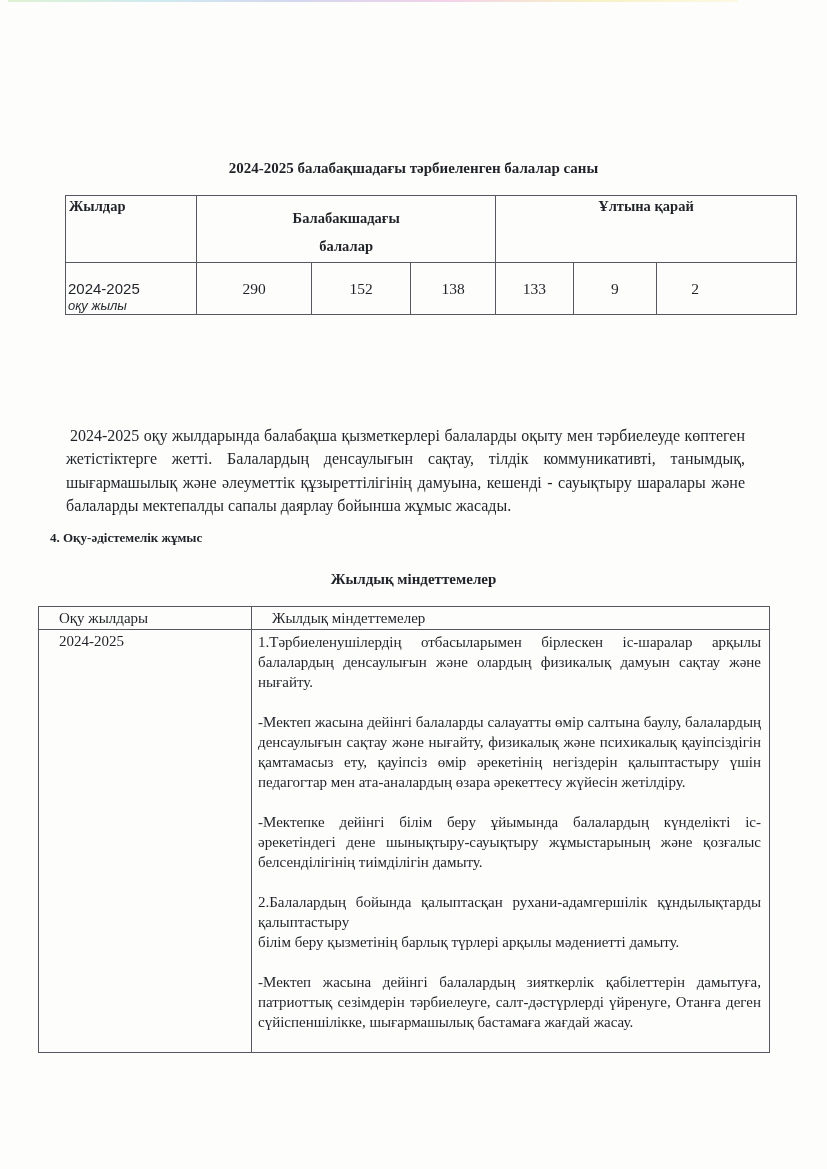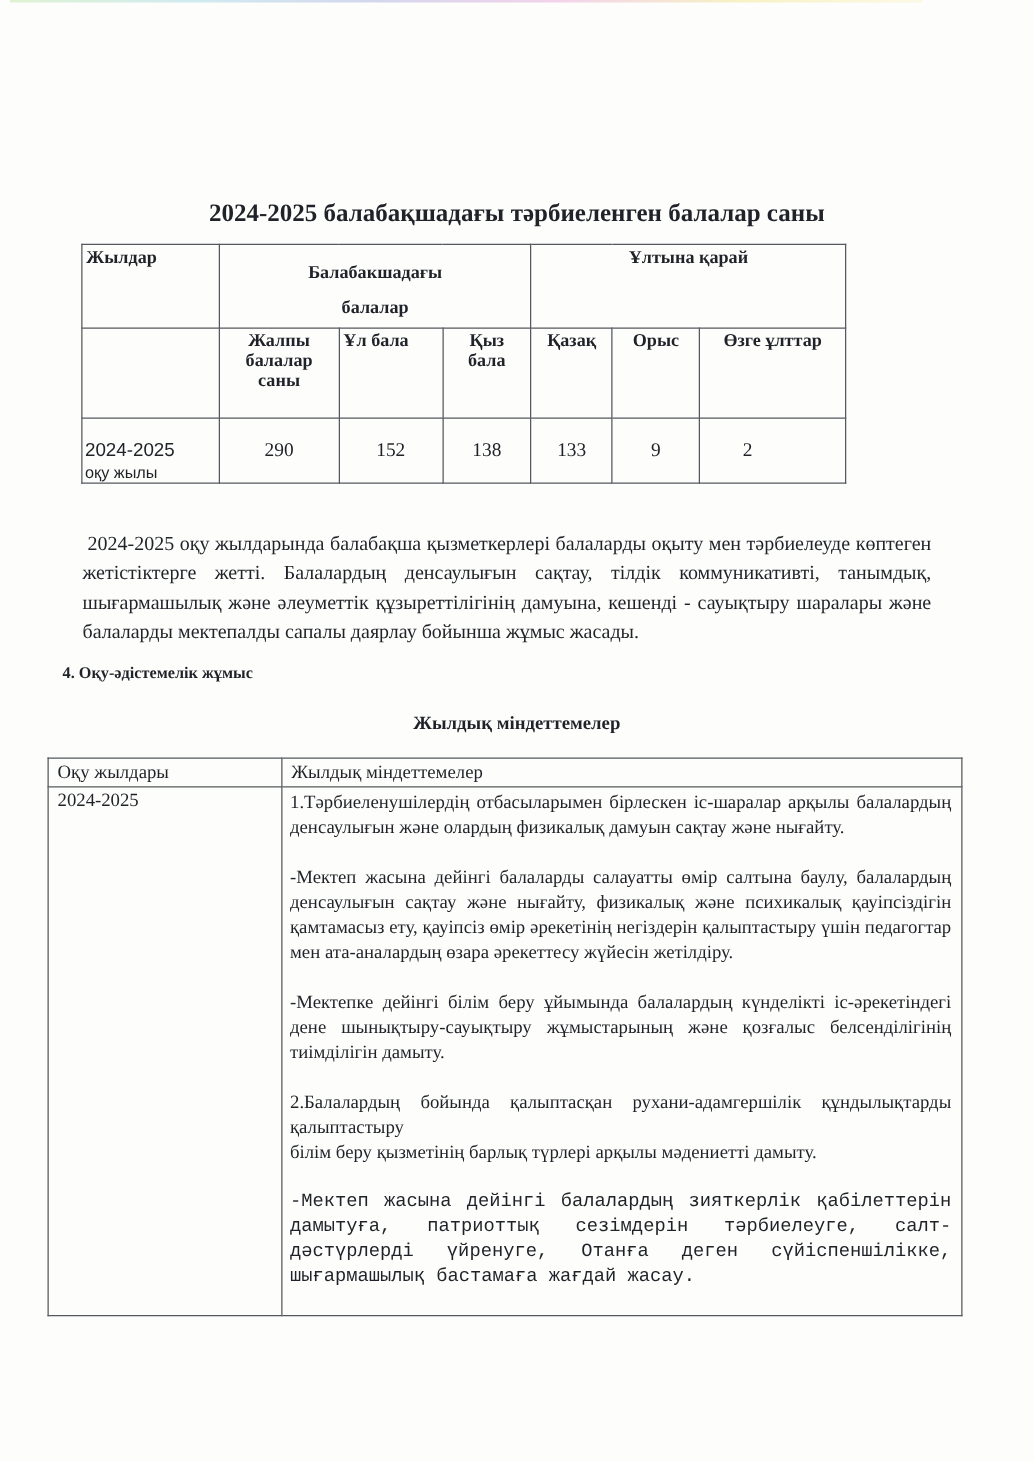--- a/index.html
+++ b/index.html
@@ -9,50 +9,50 @@
     font-family: "Liberation Serif", "DejaVu Serif", serif;
     color: #1f2228;
   }
   .scanline {
     position: absolute; left: 8px; top: 0; width: 730px; height: 2px;
     background: linear-gradient(90deg, #d7f0c8, #c5e6ee, #c9cdea, #f0c8e6, #f6efb8, #fbf8df);
     opacity: 0.8;
   }
   .title1 {
     position: absolute; left: 0; width: 827px; top: 160px;
-    text-align: center; font-weight: bold; font-size: 20px;
+    text-align: center; font-weight: bold; font-size: 15px;
   }
   table { border-collapse: collapse; position: absolute; }
-  .t1 { left: 65px; top: 195px; width: 612px; font-size: 14.5px; }
+  .t1 { left: 65px; top: 195px; width: 732px; font-size: 14.5px; }
   .t1 td { border: 1px solid #55595f; vertical-align: top; padding: 2px 3px; }
   .t1 .b { font-weight: bold; }
   .t1 .c { text-align: center; }
   .t1 .val { text-align: center; vertical-align: middle; font-size: 15.5px; padding-top: 2px; }
   .t1 .year { font-family: "Liberation Sans", sans-serif; font-size: 15px; vertical-align: bottom; padding: 0 2px; line-height: 17px; }
   .t1 .year span { display: block; }
-  .t1 .year .small { font-size: 13px; }
+  .t1 .year .small { font-size: 13px; font-style: italic; }
   .hdr-bal { text-align: center; line-height: 28px; padding-top: 8px !important; }
   .para {
     position: absolute; left: 66px; top: 400px; width: 679px;
     font-size: 16px; line-height: 23.5px; text-align: justify;
     text-indent: 0; margin: 0;
   }
   .sec-heading {
     position: absolute; left: 50px; top: 530px;
     font-weight: bold; font-size: 13px;
   }
   .title2 {
     position: absolute; left: 0; width: 827px; top: 571px;
     text-align: center; font-weight: bold; font-size: 15px;
   }
   .t2 { left: 38px; top: 606px; width: 732px; font-size: 15px; }
-  .t2 td { border: 1px solid #55595f; vertical-align: top; padding: 1px 7px; line-height: 20px; }
+  .t2 td { border: 1px solid #55595f; vertical-align: top; padding: 1px 20px; line-height: 20px; }
   .t2 .colA { width: 172px; }
   .t2 .task p { margin: 0 0 20px 0; text-align: justify; }
-  .t2 .task p.last { margin-bottom: 18px; font-family: Liberation Mono, monospace; }
+  .t2 .task p.last { margin-bottom: 18px; }
   .t2 .task { padding: 2px 8px 2px 6px; }
 </style>
 </head>
 <body>
 
 <div class="scanline"></div>
 
 <div class="title1">2024-2025 балабақшадағы тәрбиеленген балалар саны</div>
 
 <table class="t1">
@@ -66,36 +66,20 @@
       <col style="width:117px">
   </colgroup>
   <tbody>
       <tr style="height:55px">
     <td class="b">Жылдар</td>
     <td class="b hdr-bal" colspan="3">
       <span>Балабакшадағы</span><br>
       <span>балалар</span>
     </td>
     <td class="b c" colspan="3">Ұлтына қарай</td>
-  </tr>
-  <tr style="height:72px">
-    <td></td>
-    <td class="b c" style="line-height:16px">
-      <span>Жалпы</span><br>
-      <span>балалар</span><br>
-      <span>саны</span>
-    </td>
-    <td class="b">Ұл бала</td>
-    <td class="b c" style="line-height:16px">
-      <span>Қыз</span><br>
-      <span>бала</span>
-    </td>
-    <td class="b c">Қазақ</td>
-    <td class="b c">Орыс</td>
-    <td class="b c">Өзге ұлттар</td>
   </tr>
   <tr style="height:52px">
     <td class="year">
       <span>2024-2025</span>
       <span class="small">оқу жылы</span>
     </td>
     <td class="val">290</td>
     <td class="val">152</td>
     <td class="val">138</td>
     <td class="val">133</td>

